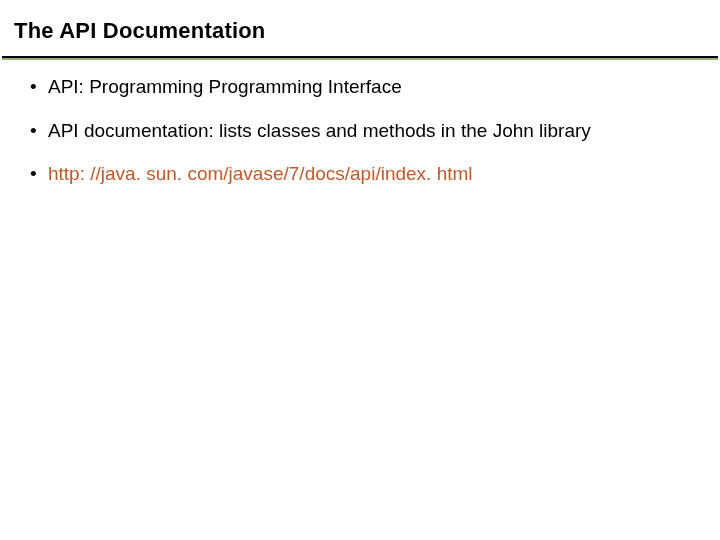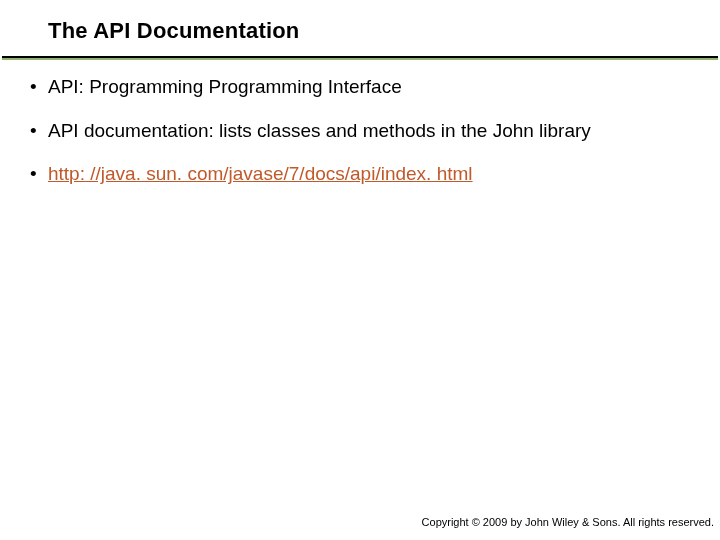--- a/index.html
+++ b/index.html
@@ -19,21 +19,20 @@
     box-sizing: border-box;
   }
   .title-block {
     padding: 18px 14px 6px 14px;
   }
   .title {
     font-size: 22px;
     font-weight: bold;
     color: #000;
     letter-spacing: 0.2px;
-    margin-left: 34px;
   }
   .rule-dark {
     margin: 6px 2px 0 2px;
     border: none;
     border-top: 2px solid #000;
     height: 0;
   }
   .rule-green {
     margin: 0 2px 0 2px;
     border: none;
@@ -59,21 +58,20 @@
     color: #000;
   }
   .bullet-text {
     flex: 1;
   }
   .bold-label {
     font-weight: normal;
   }
   .link {
     color: #c05a2a;
-    text-decoration: underline;
   }
   .footer {
     position: absolute;
     right: 6px;
     bottom: 10px;
     text-align: right;
     font-size: 11px;
     line-height: 1.25;
     color: #000;
   }
@@ -111,16 +109,15 @@
     <div class="bullet-item">
       <div class="bullet-dot">•</div>
       <div class="bullet-text">
         <span class="link">http: //java. sun. com/javase/7/docs/api/index. html</span>
       </div>
     </div>
 
   </div>
 
   <div class="footer">
-    <div>Copyright © 2009 by John Wiley &amp; Sons. All rights reserved.</div>
   </div>
 
 </div>
 
 </body></html>

